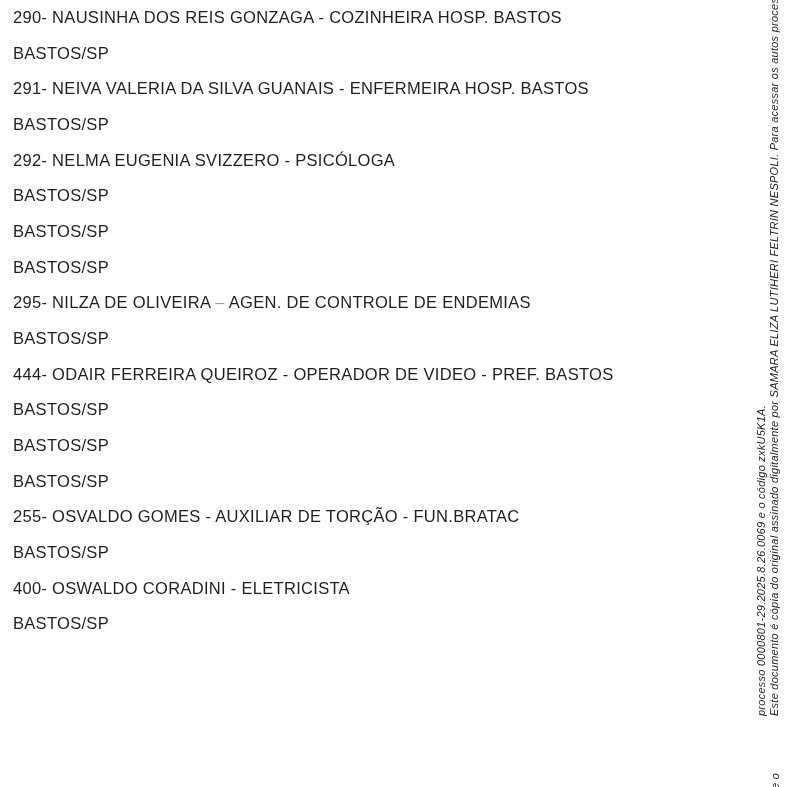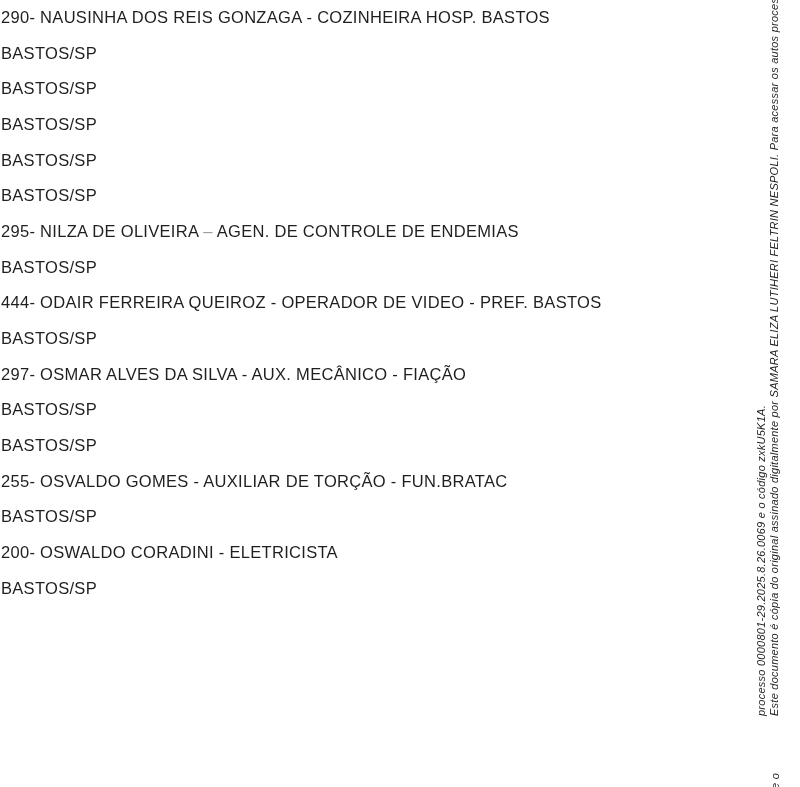--- a/index.html
+++ b/index.html
@@ -19,20 +19,21 @@
     width:800px;height:787px;
     background:var(--bg);
     overflow:hidden;
   }
   .list{
     position:absolute;
     left:1px;top:0;
     color:var(--text);
     font-size:16.5px;
     letter-spacing:0.3px;
+    padding-left:12px;
   }
   .row{
     height:35.66px;
     line-height:35.66px;
     white-space:nowrap;
   }
   .endash{
     color:var(--endash);
   }
   .v{
@@ -51,34 +52,35 @@
   .vfrag{left:769px;top:789px;}
 </style>
 </head>
 <body>
 
 <div class="page">
 
   <div class="list">
       <div class="row">290- NAUSINHA DOS REIS GONZAGA - COZINHEIRA HOSP. BASTOS</div>
       <div class="row">BASTOS/SP</div>
+      <div class="row">291- NEIVA VALERIA DA SILVA GUANAIS - ENFERMEIRA HOSP. BASTOS</div>
       <div class="row">BASTOS/SP</div>
+      <div class="row">292- NELMA EUGENIA SVIZZERO - PSICÓLOGA</div>
       <div class="row">BASTOS/SP</div>
       <div class="row">BASTOS/SP</div>
       <div class="row">BASTOS/SP</div>
       <div class="row">295- NILZA DE OLIVEIRA <span class="endash">–</span> AGEN. DE CONTROLE DE ENDEMIAS</div>
       <div class="row">BASTOS/SP</div>
       <div class="row">444- ODAIR FERREIRA QUEIROZ - OPERADOR DE VIDEO - PREF. BASTOS</div>
       <div class="row">BASTOS/SP</div>
-      <div class="row">297- OSMAR ALVES DA SILVA - AUX. MECÂNICO - FIAÇÃO</div>
       <div class="row">BASTOS/SP</div>
       <div class="row">BASTOS/SP</div>
       <div class="row">255- OSVALDO GOMES - AUXILIAR DE TORÇÃO - FUN.BRATAC</div>
       <div class="row">BASTOS/SP</div>
-      <div class="row">200- OSWALDO CORADINI - ELETRICISTA</div>
+      <div class="row">400- OSWALDO CORADINI - ELETRICISTA</div>
       <div class="row">BASTOS/SP</div>
     </div>
 
   <div class="v v1">Este documento é cópia do original assinado digitalmente por SAMARA ELIZA LUTIHERI FELTRIN NESPOLI. Para acessar os autos processu</div>
 
   <div class="v v2">processo 0000801-29.2025.8.26.0069 e o código zxkU5K1A.</div>
 
   <div class="v vfrag">e o</div>
 
 </div>

